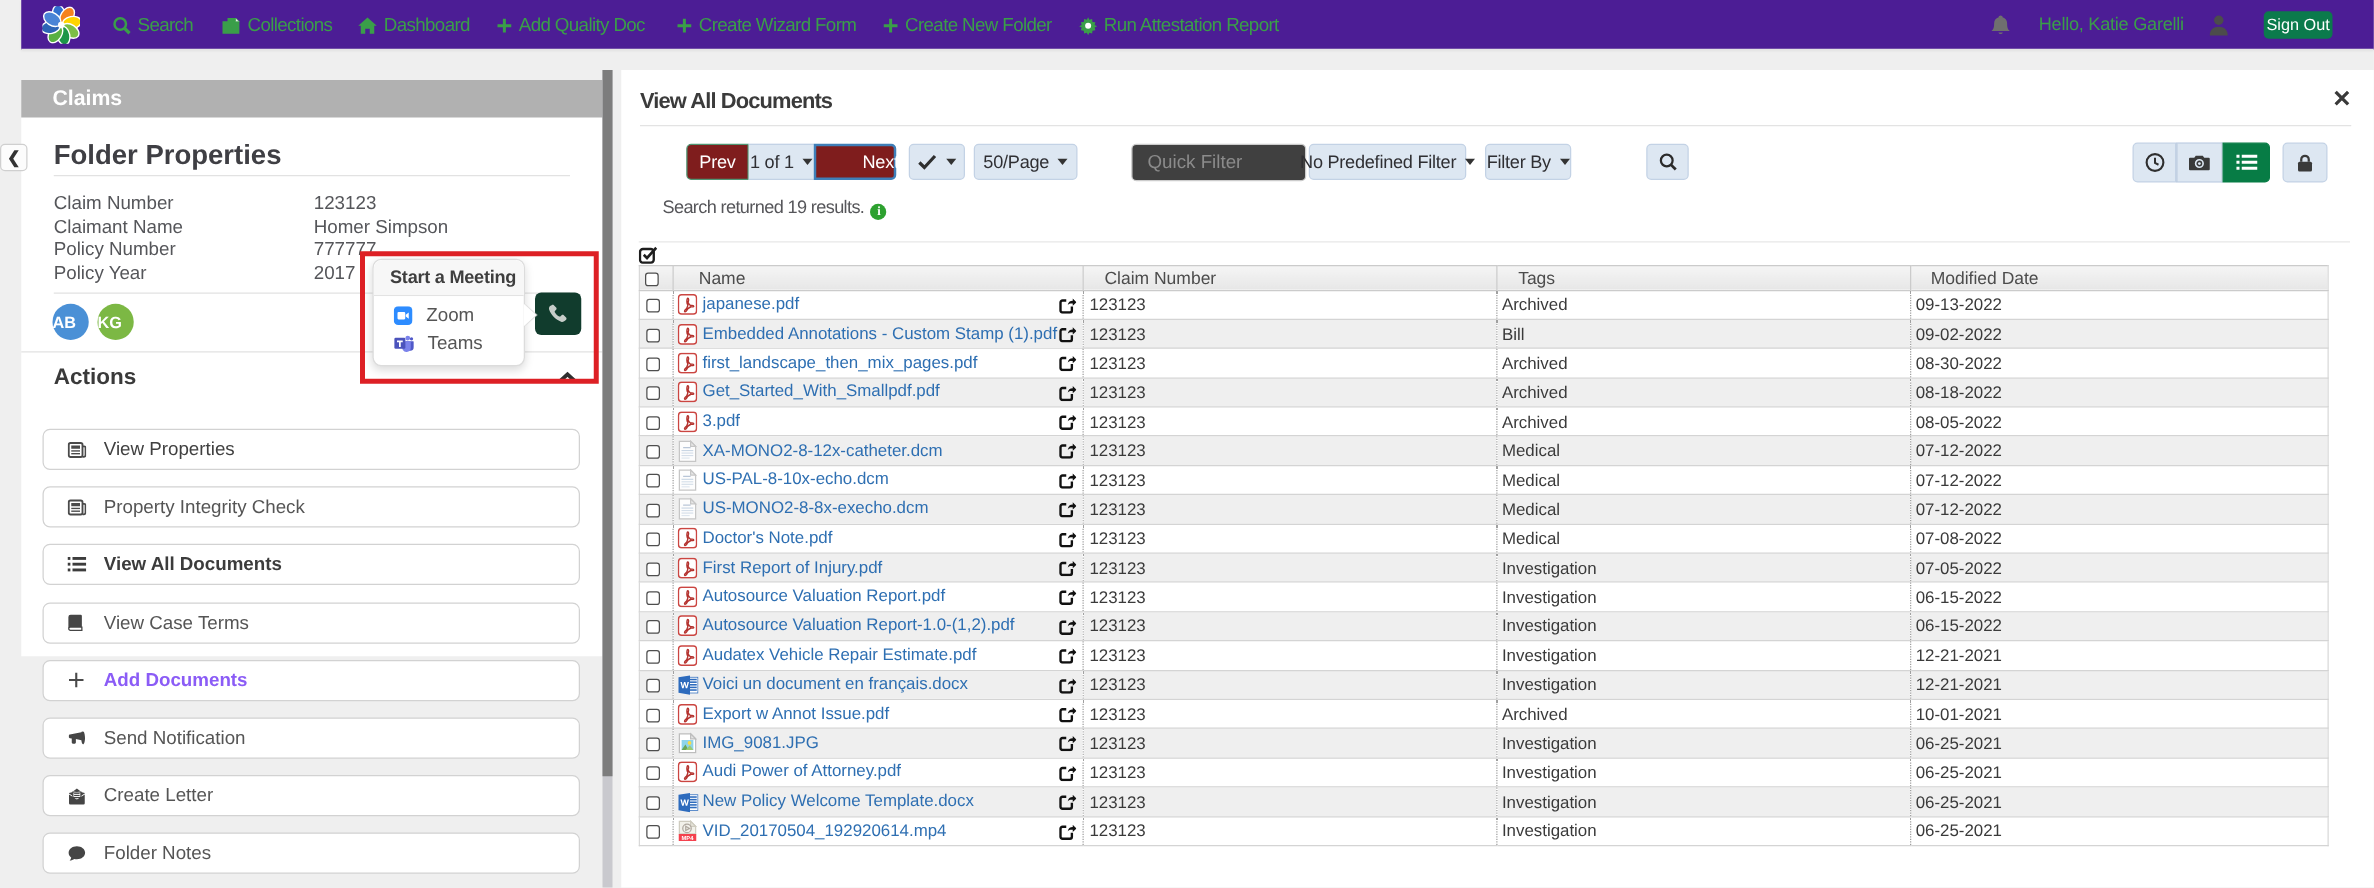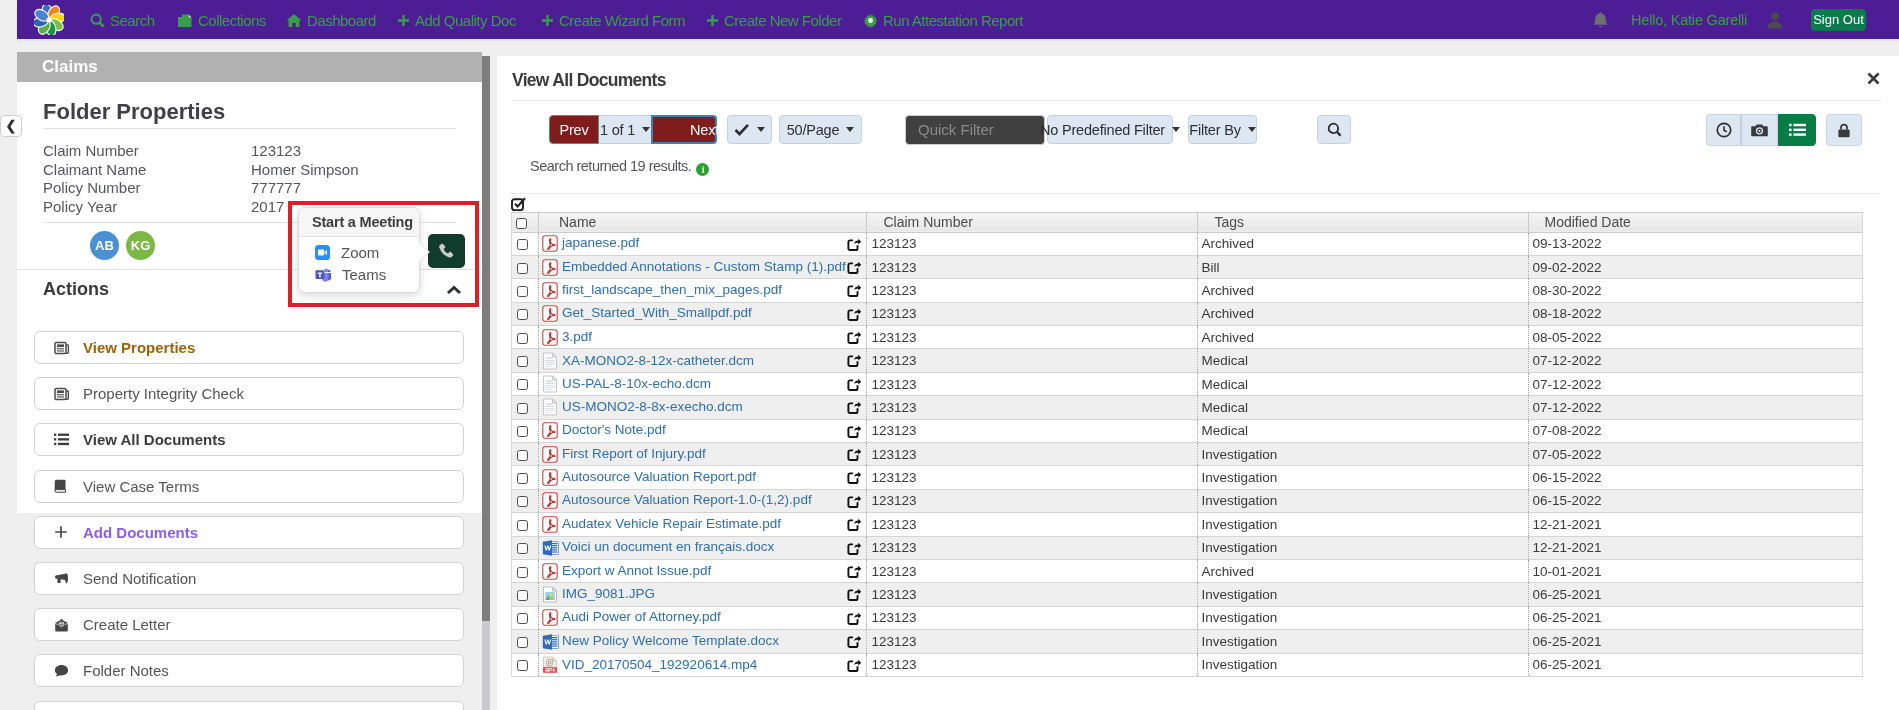--- a/index.html
+++ b/index.html
@@ -2,27 +2,27 @@
 <html><head><meta charset="utf-8"><style>
 * { margin:0; padding:0; box-sizing:border-box; }
 html,body { width:1899px; height:710px; background:#efefef; font-family:"Liberation Sans",sans-serif; overflow:hidden; }
 
 
 #nav { position:absolute; left:17px; top:0; width:1882px; height:40px; background:#4c1d95; border-bottom:1px solid #e4e4e4; box-shadow:0 1px 2px rgba(0,0,0,.06); }
 .nitem { position:absolute; top:0; height:40px; display:flex; align-items:center; gap:5px; color:#3a9e49; font-size:15px; letter-spacing:-0.5px; }
 .nitem svg { display:block; }
 
 
-#side { position:absolute; left:17px; top:52px; width:465px; height:461px; background:#fff; }
+#side { position:absolute; left:17px; top:64px; width:465px; height:461px; background:#fff; }
 #claimsbar { position:absolute; left:0; top:0; width:465px; height:30px; background:#b1b1b1; color:#fff; font-size:17px; font-weight:700; line-height:30px; padding-left:25px; }
 #fp-title { position:absolute; left:26px; top:47px; font-size:22px; font-weight:700; color:#3f3f44; }
 .divider { position:absolute; left:26px; width:413px; border-top:1px solid #e2e2e2; }
 .flabel { position:absolute; left:26px; font-size:15px; color:#55565a; }
 .fvalue { position:absolute; left:234px; font-size:15px; color:#55565a; }
-.avatar { position:absolute; width:29px; height:29px; border-radius:50%; color:#fff; font-size:13px; font-weight:700; text-align:center; line-height:29px;margin-left:48px; }
+.avatar { position:absolute; width:29px; height:29px; border-radius:50%; color:#fff; font-size:13px; font-weight:700; line-height:29px; }
 #acttitle { position:absolute; left:26px; top:227px; font-size:18px; font-weight:700; color:#3a3a3a; }
 .abtn { position:absolute; left:17px; width:430px; height:33px; background:#fff; border:1px solid #d2d2d2; border-radius:6px; display:flex; align-items:center; font-size:15px; }
 .aic { width:16px; margin-left:19px; margin-right:13px; display:flex; }
 #collapse { position:absolute; left:0px; top:115px; width:22px; height:22px; background:#fcfcfc; border:1px solid #cfcfcf; border-radius:4px; font-weight:700; color:#333; text-align:center; line-height:20px; font-size:13px; }
 #sscroll { position:absolute; left:482px; top:56px; width:8px; height:654px; background:#c9c9ce; }
 #sthumb { position:absolute; left:0; top:0; width:8px; height:565px; background:#7d7d7d; }
 
 
 #redbox { position:absolute; left:288px; top:201px; width:191px; height:106px; border:4px solid #dd2025; z-index:60; }
 #popup { position:absolute; left:298px; top:207px; width:122px; height:86px; background:#fff; border:1px solid #dcdcdc; border-radius:7px; box-shadow:0 3px 8px rgba(0,0,0,.15); z-index:55; }
@@ -179,21 +179,21 @@
   <div class="abtn" style="top:279.0px">
       <span class="aic">
         <svg width="15" height="14" viewBox="0 0 15 14">
           <rect x="1" y="1.4" width="11" height="11.2" rx="1.4" fill="none" stroke="#4a4a4a" stroke-width="1.5"></rect>
           <path d="M12 4 h1.4 a1 1 0 0 1 1 1 v6 a1.4 1.4 0 0 1 -1.4 1.4 h-1" fill="none" stroke="#4a4a4a" stroke-width="1.4"></path>
           <rect x="3" y="3.4" width="7" height="2.6" fill="#4a4a4a"></rect>
           <rect x="3" y="7.2" width="7" height="1.1" fill="#4a4a4a"></rect>
           <rect x="3" y="9.4" width="7" height="1.1" fill="#4a4a4a"></rect>
         </svg>
       </span>
-      <span style="font-weight:700;color:#a16207">View Properties</span>
+      <span style="font-weight:400;color:#404040">View Properties</span>
     </div>
 <div class="abtn" style="top:325.2px">
       <span class="aic">
         <svg width="15" height="14" viewBox="0 0 15 14">
           <rect x="1" y="1.4" width="11" height="11.2" rx="1.4" fill="none" stroke="#4a4a4a" stroke-width="1.5"></rect>
           <path d="M12 4 h1.4 a1 1 0 0 1 1 1 v6 a1.4 1.4 0 0 1 -1.4 1.4 h-1" fill="none" stroke="#4a4a4a" stroke-width="1.4"></path>
           <rect x="3" y="3.4" width="7" height="2.6" fill="#4a4a4a"></rect>
           <rect x="3" y="7.2" width="7" height="1.1" fill="#4a4a4a"></rect>
           <rect x="3" y="9.4" width="7" height="1.1" fill="#4a4a4a"></rect>
         </svg>

